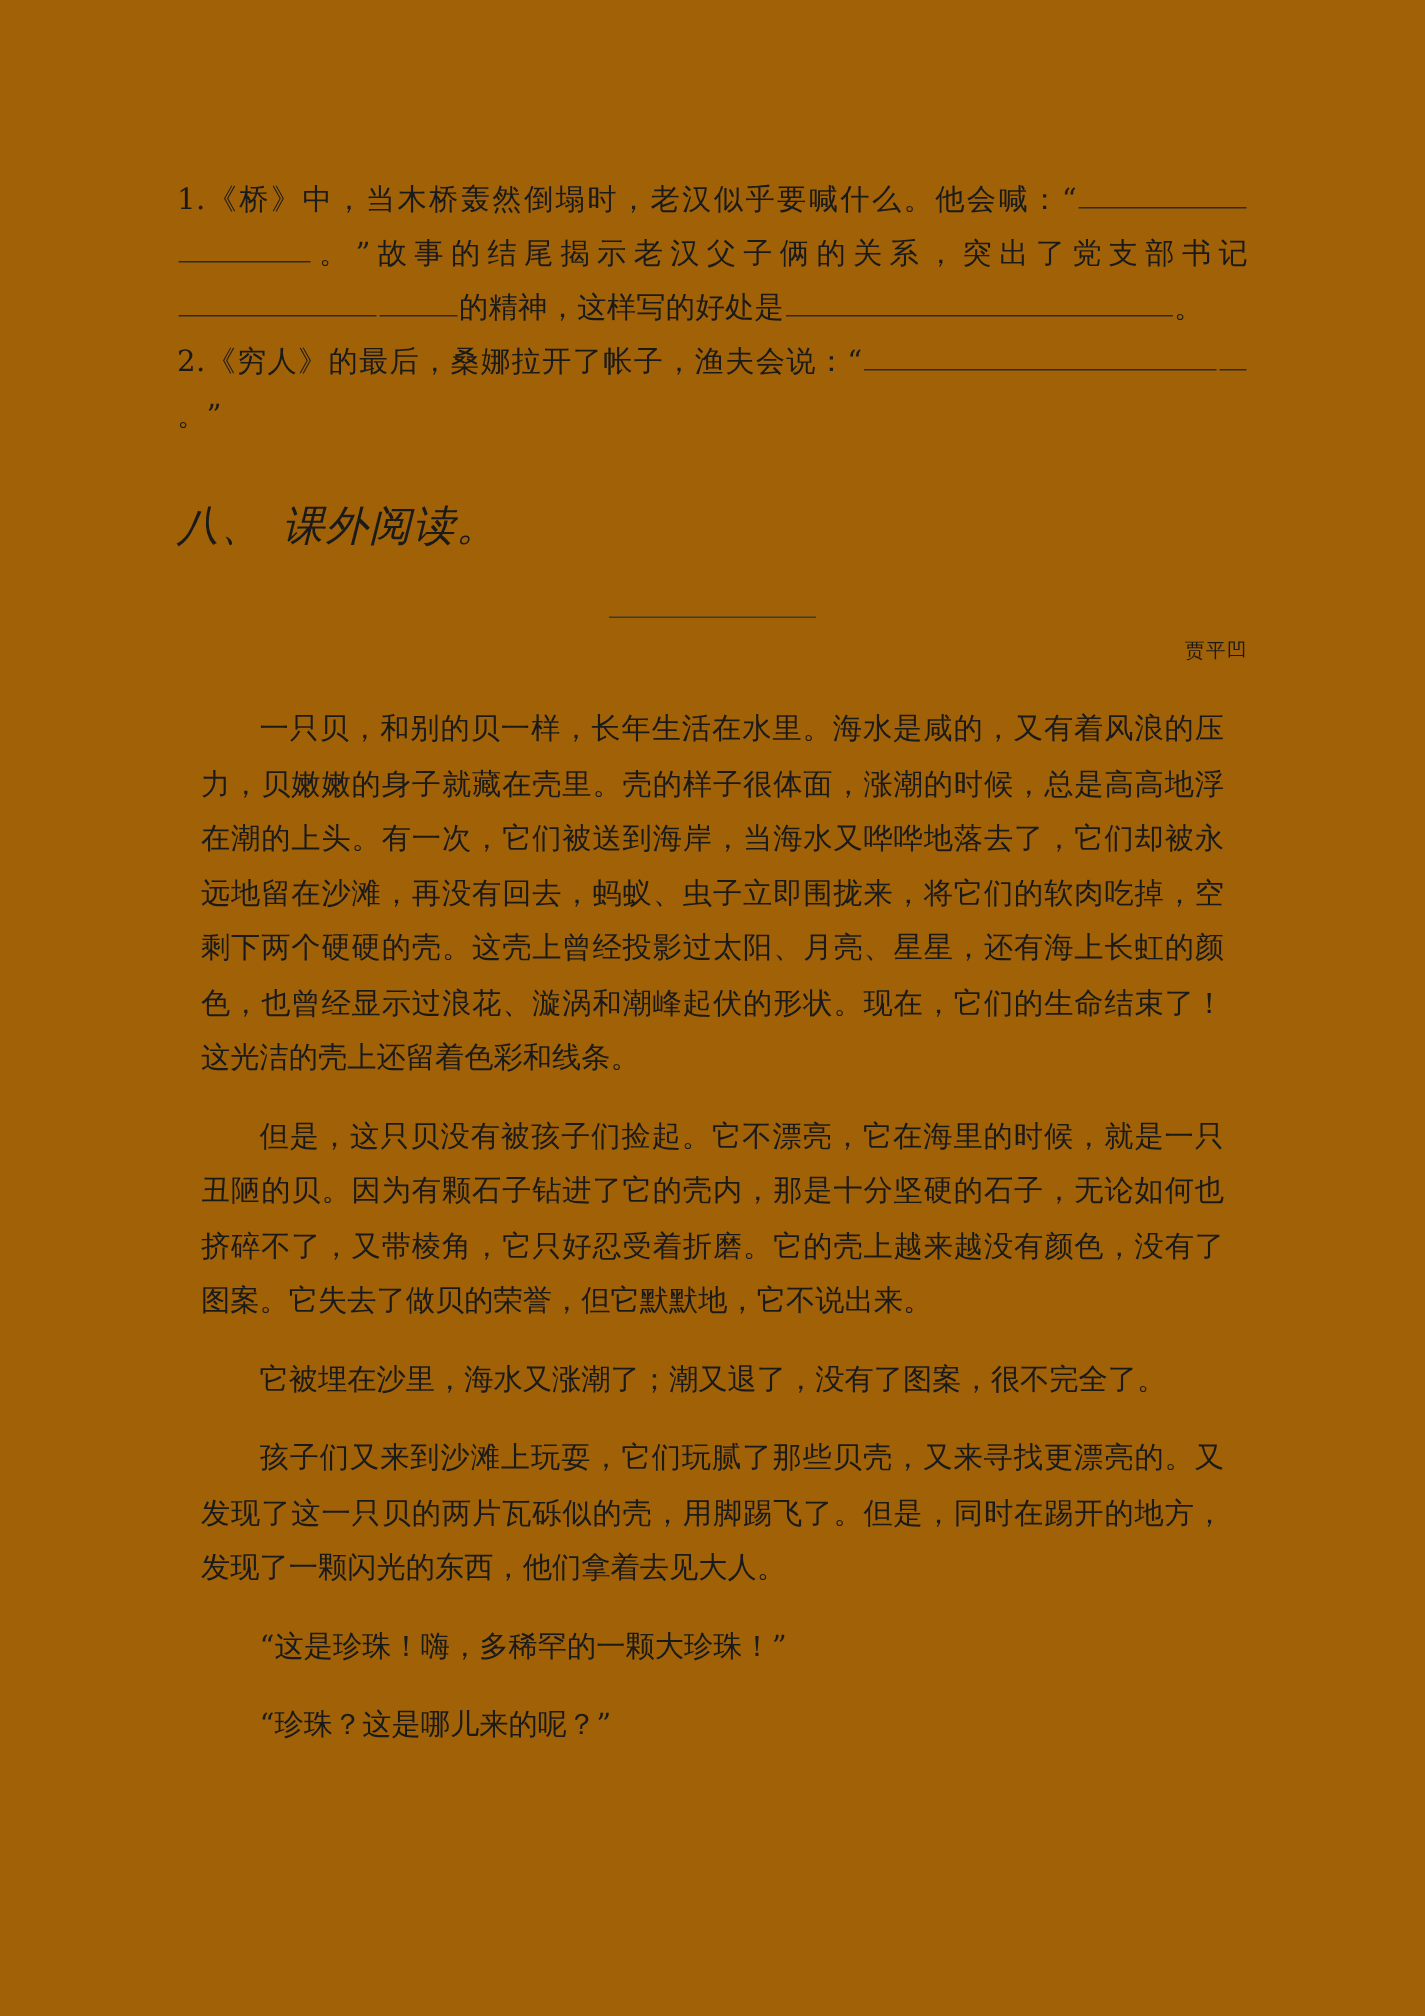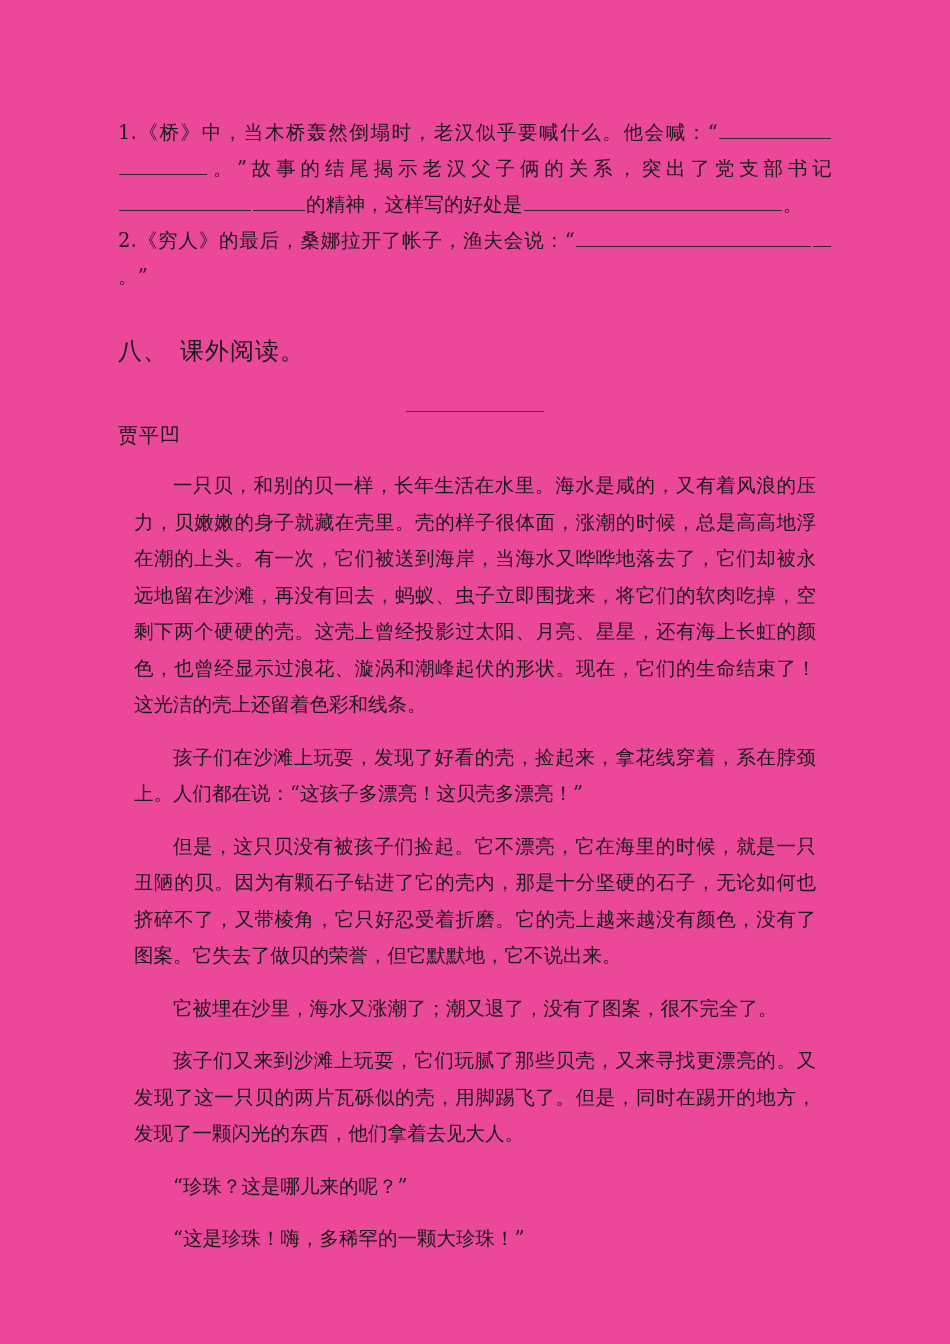--- a/index.html
+++ b/index.html
@@ -10,21 +10,21 @@
   }
   body {
     font-family: "DejaVu Serif", "Liberation Serif", serif;
     color: #1a1a1a;
   }
   .page {
     position: relative;
     width: 950px;
     height: 1344px;
     margin: 0 auto;
-    background: #ec4899;
+    background: #a16207;
     box-sizing: border-box;
     overflow: hidden;
   }
   .content {
     position: absolute;
     left: 118px;
     top: 115px;
     width: 714px;
   }
 
@@ -50,45 +50,46 @@
   .b-sm  { width: 88px; }
   .b-md  { width: 112px; }
   .b-lg  { width: 132px; }
   .b-xxl { width: 258px; }
   .b-q2  { width: 235px; }
   .b-q2b { width: 18px; }
   .b-quality { width: 185px; }
 
   
   .section-heading {
-    font-size: 24px;
+    font-size: 28px;
     line-height: 40px;
     margin: 36px 0 0 0;
     letter-spacing: 1px;
     font-weight: normal;
+    font-style: italic;
   }
   .section-heading .num { margin-right: 12px; }
 
   
   .passage {
     margin-top: 26px;
   }
   .title-blank-wrap {
     text-align: center;
     margin-bottom: 2px;
   }
   .title-blank {
     display: inline-block;
     border-bottom: 1px solid #3a3a3a;
     width: 138px;
     height: 14px;
   }
   .author {
-    text-align: left;
-    font-size: 20px;
+    text-align: right;
+    font-size: 13px;
     line-height: 34px;
     letter-spacing: 1px;
   }
   .para {
     font-size: 19.5px;
     line-height: 36.5px;
     text-align: justify;
     text-justify: inter-ideograph;
     text-indent: 2em;
     margin: 16px;
@@ -133,25 +134,24 @@
 
     <div class="passage">
 
       <div class="title-blank-wrap">
         <span class="title-blank"></span>
       </div>
 
       <div class="author">贾平凹</div>
 
       <p class="para">一只贝，和别的贝一样，长年生活在水里。海水是咸的，又有着风浪的压力，贝嫩嫩的身子就藏在壳里。壳的样子很体面，涨潮的时候，总是高高地浮在潮的上头。有一次，它们被送到海岸，当海水又哗哗地落去了，它们却被永远地留在沙滩，再没有回去，蚂蚁、虫子立即围拢来，将它们的软肉吃掉，空剩下两个硬硬的壳。这壳上曾经投影过太阳、月亮、星星，还有海上长虹的颜色，也曾经显示过浪花、漩涡和潮峰起伏的形状。现在，它们的生命结束了！这光洁的壳上还留着色彩和线条。</p>
-      <p class="para">孩子们在沙滩上玩耍，发现了好看的壳，捡起来，拿花线穿着，系在脖颈上。人们都在说：“这孩子多漂亮！这贝壳多漂亮！”</p>
       <p class="para">但是，这只贝没有被孩子们捡起。它不漂亮，它在海里的时候，就是一只丑陋的贝。因为有颗石子钻进了它的壳内，那是十分坚硬的石子，无论如何也挤碎不了，又带棱角，它只好忍受着折磨。它的壳上越来越没有颜色，没有了图案。它失去了做贝的荣誉，但它默默地，它不说出来。</p>
       <p class="para">它被埋在沙里，海水又涨潮了；潮又退了，没有了图案，很不完全了。</p>
       <p class="para">孩子们又来到沙滩上玩耍，它们玩腻了那些贝壳，又来寻找更漂亮的。又发现了这一只贝的两片瓦砾似的壳，用脚踢飞了。但是，同时在踢开的地方，发现了一颗闪光的东西，他们拿着去见大人。</p>
+      <p class="para">“这是珍珠！嗨，多稀罕的一颗大珍珠！”</p>
       <p class="para">“珍珠？这是哪儿来的呢？”</p>
-      <p class="para">“这是珍珠！嗨，多稀罕的一颗大珍珠！”</p>
 
     </div>
 
   </div>
 
 
 </div>
 
 </body></html>

